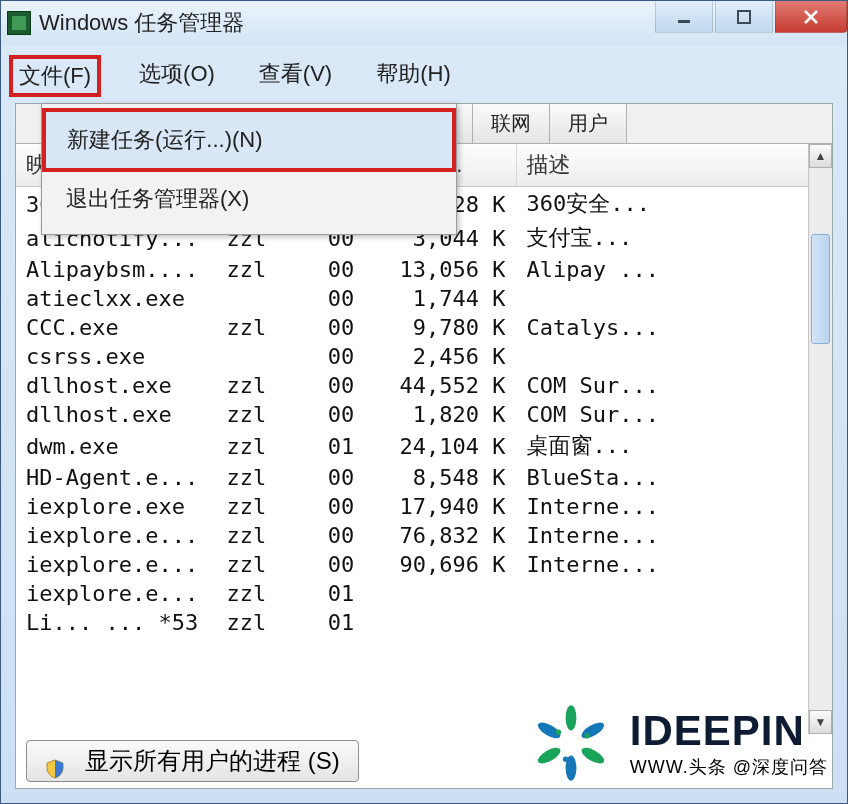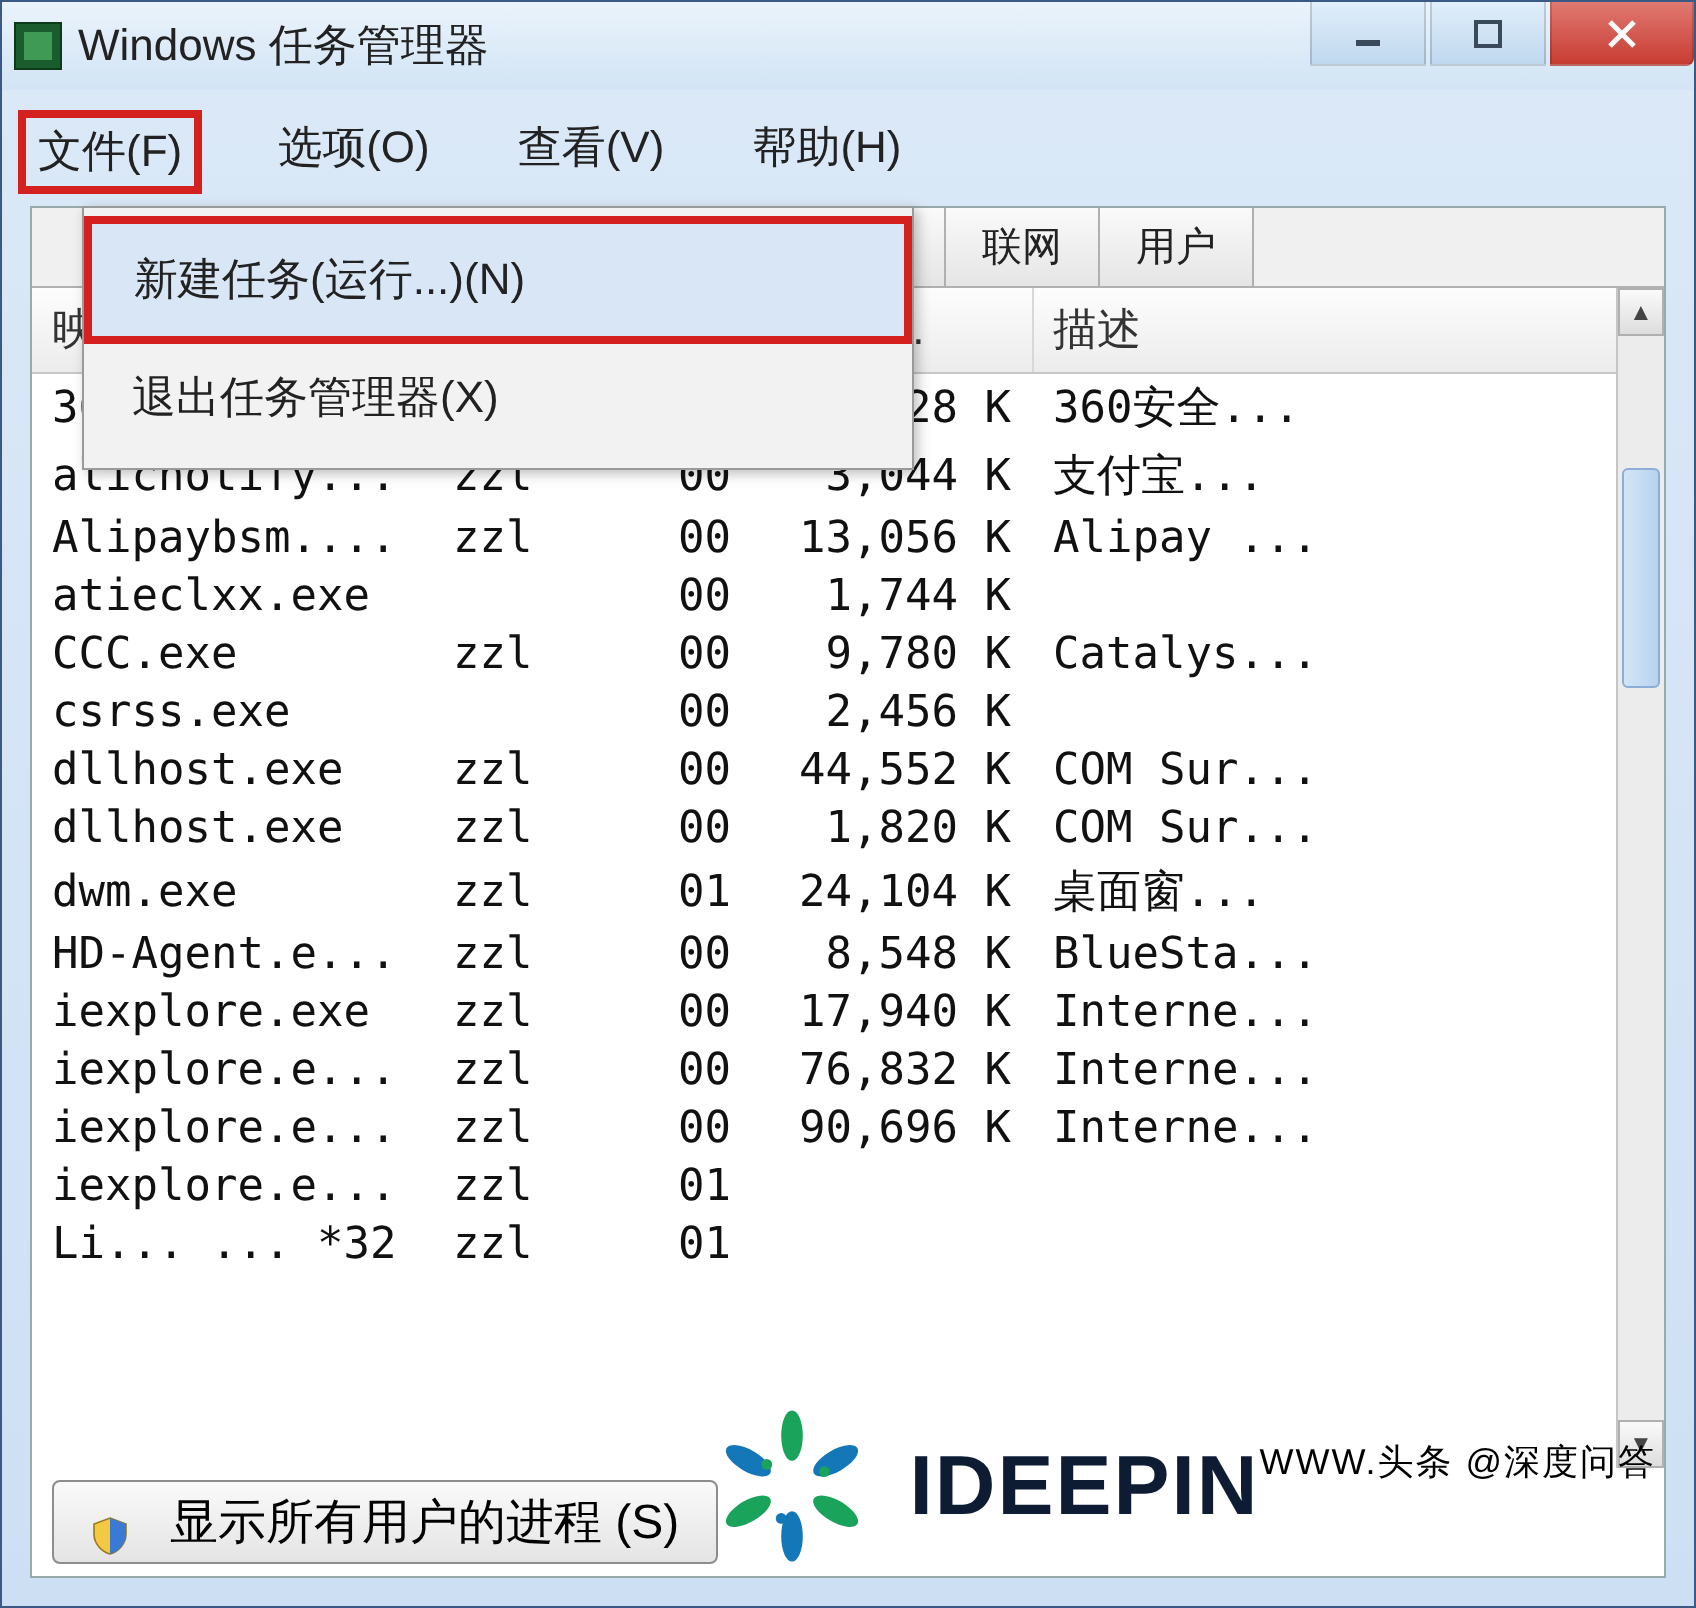--- a/index.html
+++ b/index.html
@@ -146,21 +146,21 @@
   border-right: 1px solid #d8d8d8;
   color: #333;
   font-family: "Microsoft YaHei","SimSun",sans-serif;
 }
 .proc-table td {
   padding: 2px 10px;
   border-right: 1px solid transparent;
   white-space: nowrap;
   color: #111;
 }
-.col-cpu { text-align: right; width: 70px;}
+.col-cpu { text-align: center; width: 70px;}
 .col-mem { text-align: right; width: 140px;}
 .col-user { width: 90px; }
 .col-name { width: 200px; }
 .scroll-track {
   position: absolute;
   right: 0; top: 0; bottom: 0;
   width: 24px;
   background: #ececec;
   border-left: 1px solid #c5c5c5;
 }
@@ -204,21 +204,21 @@
   position: absolute;
   right: 20px;
   bottom: 16px;
   display: flex;
   align-items: center;
   gap: 14px;
   z-index: 100;
   background: rgba(255,255,255,0);
 }
 .wm-swirl { width:90px;height:90px; }
-.wm-text { display:flex;flex-direction:row;align-items:flex-start; }
+.wm-text { display:flex;flex-direction:column;align-items:flex-start; }
 .wm-brand { font-family: Arial,sans-serif; font-weight: 900; font-size: 42px; letter-spacing: 1px; color:#0d1b33; }
 .wm-url { font-family: Arial,sans-serif; font-size: 18px; color:#000000; letter-spacing:1px;}
 </style>
 </head>
 <body>
 
 <div class="window">
 
   <div class="titlebar">
     <div class="app-icon">
@@ -368,21 +368,21 @@
               <td>Interne...</td>
             </tr>
             <tr>
               <td class="col-name">iexplore.e...</td>
               <td class="col-user">zzl</td>
               <td class="col-cpu">01</td>
               <td class="col-mem"></td>
               <td></td>
             </tr>
             <tr>
-              <td class="col-name">Li... ... *32</td>
+              <td class="col-name">Li... ... *53</td>
               <td class="col-user">zzl</td>
               <td class="col-cpu">01</td>
               <td class="col-mem"></td>
               <td></td>
             </tr>
           </tbody>
       </table>
 
       <div class="scroll-track">
         <div class="scroll-arrow">▲</div>

